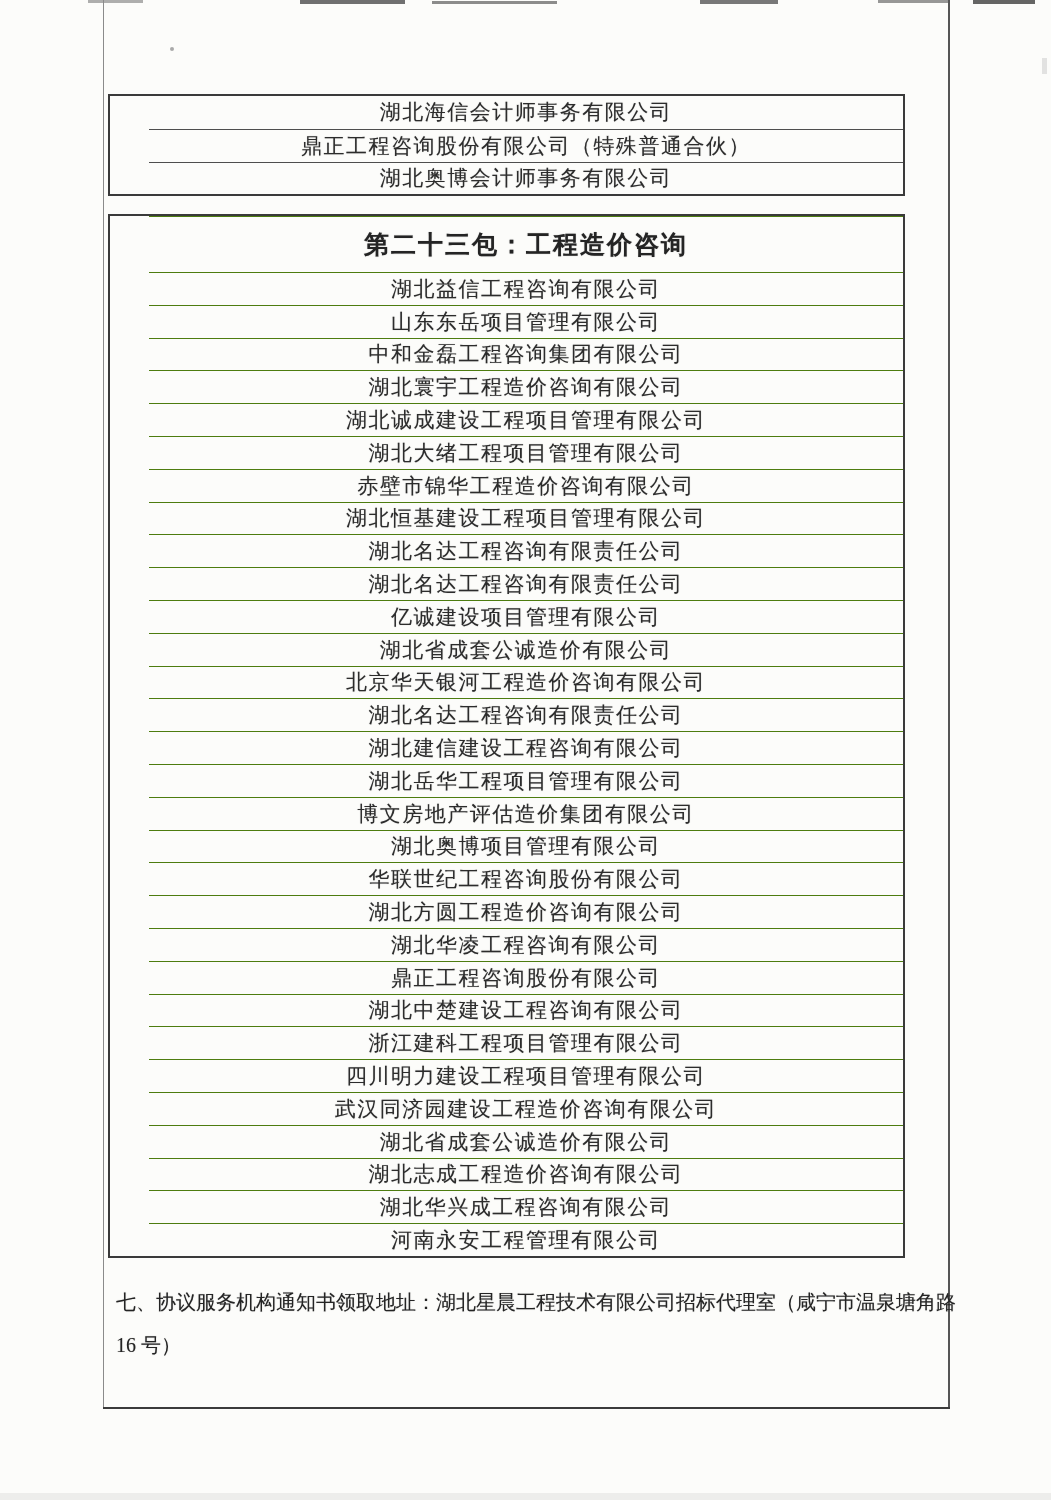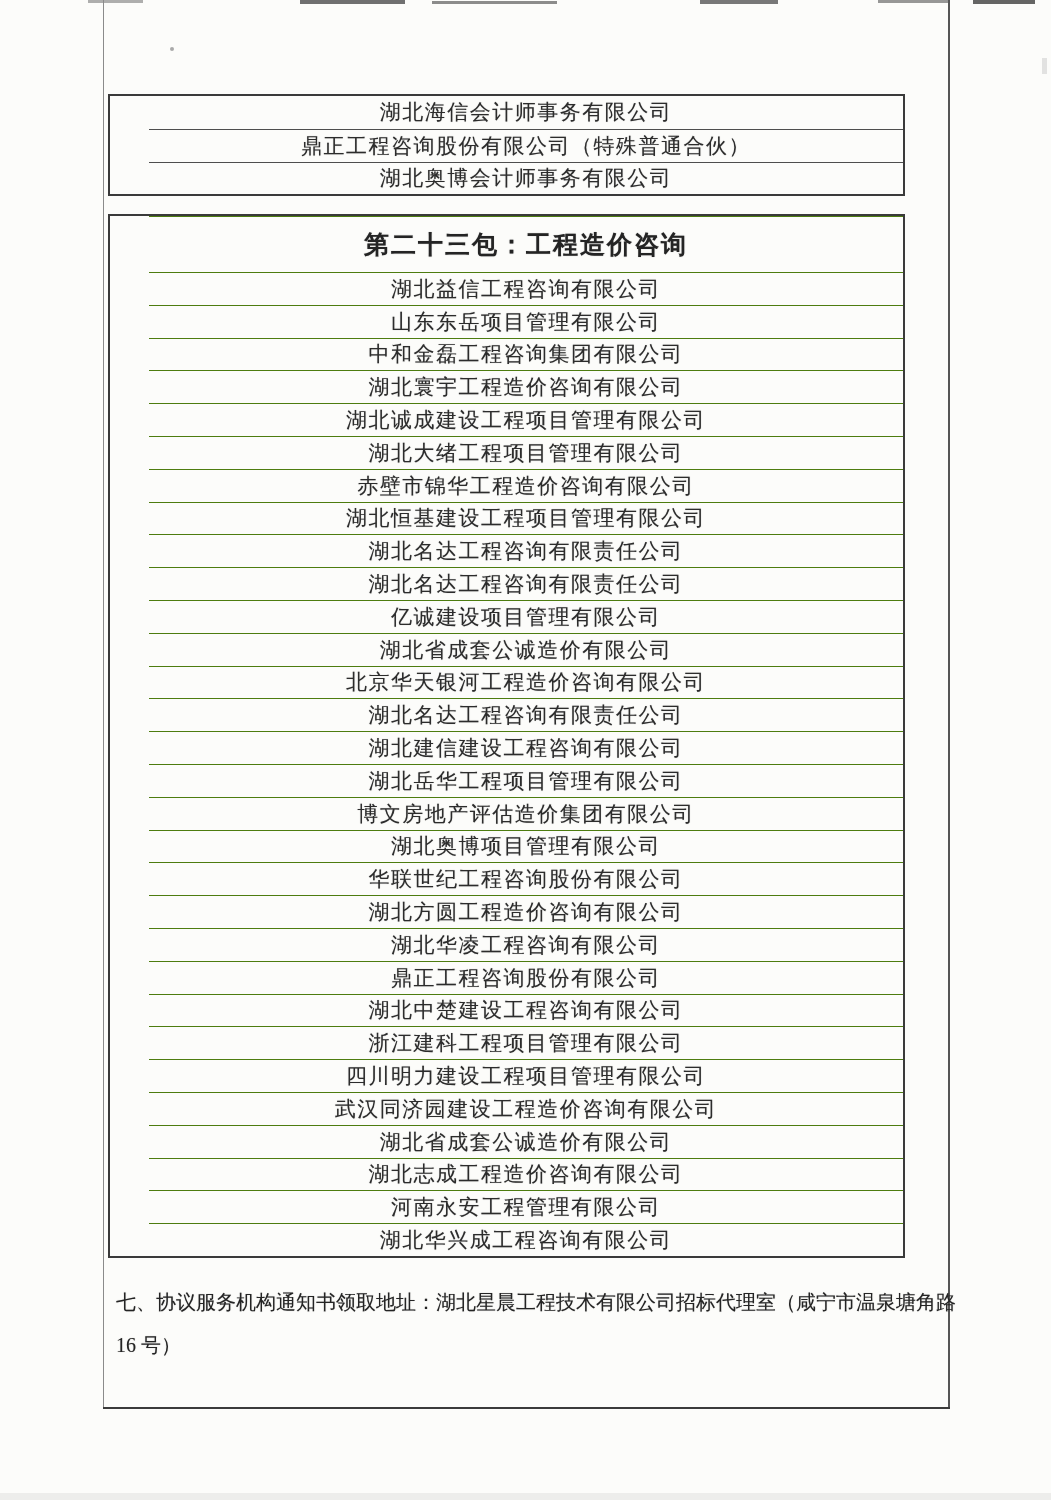--- a/index.html
+++ b/index.html
@@ -176,23 +176,23 @@
         <div class="trow">
           <span class="cell">武汉同济园建设工程造价咨询有限公司</span>
         </div>
         <div class="trow">
           <span class="cell">湖北省成套公诚造价有限公司</span>
         </div>
         <div class="trow">
           <span class="cell">湖北志成工程造价咨询有限公司</span>
         </div>
         <div class="trow">
-          <span class="cell">河南永安工程管理有限公司</span>
+          <span class="cell">湖北华兴成工程咨询有限公司</span>
         </div>
         <div class="trow">
-          <span class="cell">湖北华兴成工程咨询有限公司</span>
+          <span class="cell">河南永安工程管理有限公司</span>
         </div>
       </div>
   </div>
 
   <p class="notice">七、协议服务机构通知书领取地址：湖北星晨工程技术有限公司招标代理室（咸宁市温泉塘角路 16 号）</p>
 
 </div>
 
 </body></html>

